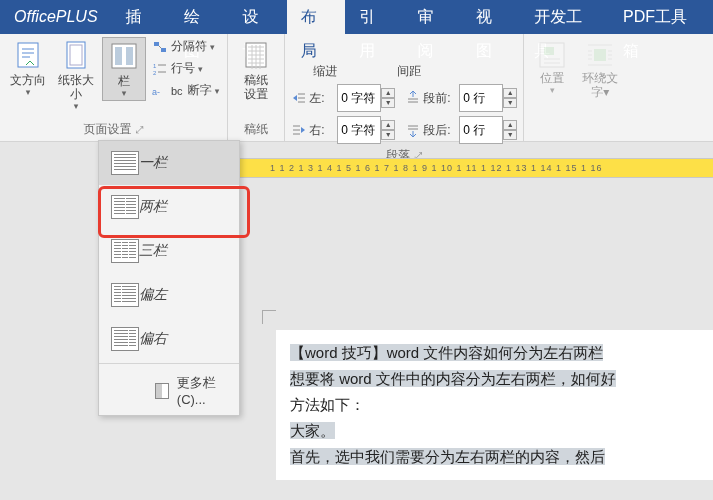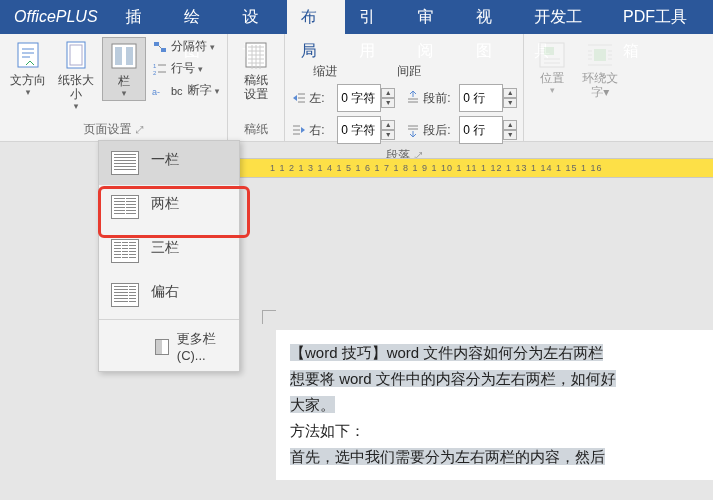--- a/index.html
+++ b/index.html
@@ -22,21 +22,21 @@
 .indent-header{display:flex;gap:60px;font-size:12px;color:#444;padding-left:22px;}
 .row{display:flex;align-items:center;gap:2px;}
 .row .ico{width:16px;height:16px;}
 .row .txt{font-size:12px;color:#444;width:26px;}
 .spin{display:flex;align-items:center;}
 .spin input{width:44px;height:28px;border:1px solid #ababab;font-size:12px;padding:0 3px;background:#fff;}
 .spin .arrows{display:flex;flex-direction:column;}
 .spin .arrows div{width:14px;height:10px;border:1px solid #ababab;background:#f0f0f0;font-size:7px;text-align:center;line-height:8px;color:#555;cursor:pointer;}
 .arrange-ico{width:32px;height:32px;opacity:.35;}
 .dropdown{position:absolute;left:98px;top:140px;width:142px;background:#f3f3f3;border:1px solid #c8c8c8;box-shadow:2px 2px 6px rgba(0,0,0,.2);z-index:10;}
-.dd-item{display:flex;gap:12px;padding:10px 12px;font-size:14px;color:#444;cursor:pointer;}
+.dd-item{display:flex;align-items:center;padding:10px 12px;font-size:14px;color:#444;cursor:pointer;font-style:italic;}
 .dd-item.hover{background:#d8d8d8;}
 .dd-item .col-ico{width:28px;height:24px;border:1px solid #888;background:#fff;display:flex;padding:2px;gap:1px;}
 .col-ico .c{flex:1;background:repeating-linear-gradient(to bottom,#888 0,#888 1px,transparent 1px,transparent 3px);}
 .dd-sep{height:1px;background:#d4d4d4;margin:2px 0;}
 .dd-more{padding:8px 12px;font-size:13px;color:#444;cursor:pointer;display:flex;align-items:center;gap:8px;margin-left:44px;}
 .highlight{position:absolute;left:98px;top:186px;width:152px;height:52px;border:3px solid #e83a2e;border-radius:6px;z-index:11;pointer-events:none;}
 .ruler{position:absolute;left:240px;top:158px;right:0;height:20px;background:#fde047;border-top:1px solid #c8c8c8;border-bottom:1px solid #c8c8c8;font-size:9px;color:#666;display:flex;align-items:center;padding-left:30px;letter-spacing:1px;overflow:hidden;}
 .ruler .marks{white-space:nowrap;}
 .doc{position:absolute;left:276px;top:330px;right:0;background:#fff;padding:10px 14px;font-size:15px;line-height:26px;color:#222;font-family:"SimSun",serif;}
 .doc .sel{background:#d0d6dc;}
@@ -240,20 +240,27 @@
   <div class="dd-item">
       <div class="col-ico">
         <div class="c"></div>
         <div class="c"></div>
         <div class="c"></div>
       </div>
       <span>三栏</span>
     </div>
   <div class="dd-item">
       <div class="col-ico">
+        <div class="c" style="flex:0 0 7px;"></div>
+        <div class="c"></div>
+      </div>
+      <span>偏左</span>
+    </div>
+  <div class="dd-item">
+      <div class="col-ico">
         <div class="c"></div>
         <div class="c" style="flex:0 0 7px;"></div>
       </div>
       <span>偏右</span>
     </div>
   <div class="dd-sep"></div>
   <div class="dd-more">
       <span style="display:inline-block;width:18px;height:16px;border:1px solid #888;background:linear-gradient(to right,#ccc 50%,#fff 50%);"></span>
       <span>更多栏(C)...</span>
     </div>
@@ -263,16 +270,16 @@
 
 <div class="ruler">
     <span class="marks">1   1   2   1   3   1   4   1   5   1   6   1   7   1   8   1   9   1  10  1  11  1  12  1  13  1  14  1  15  1  16</span>
   </div>
 
 <div class="page-edge"></div>
 
 <div class="doc">
   <div><span class="sel">【word 技巧】word 文件内容如何分为左右两栏</span></div>
   <div><span class="sel">想要将 word 文件中的内容分为左右两栏，如何好</span></div>
+  <div>方法如下：</div>
   <div><span class="sel">大家。</span></div>
-  <div>方法如下：</div>
   <div><span class="sel">首先，选中我们需要分为左右两栏的内容，然后</span></div>
 </div>
 
 </body></html>

